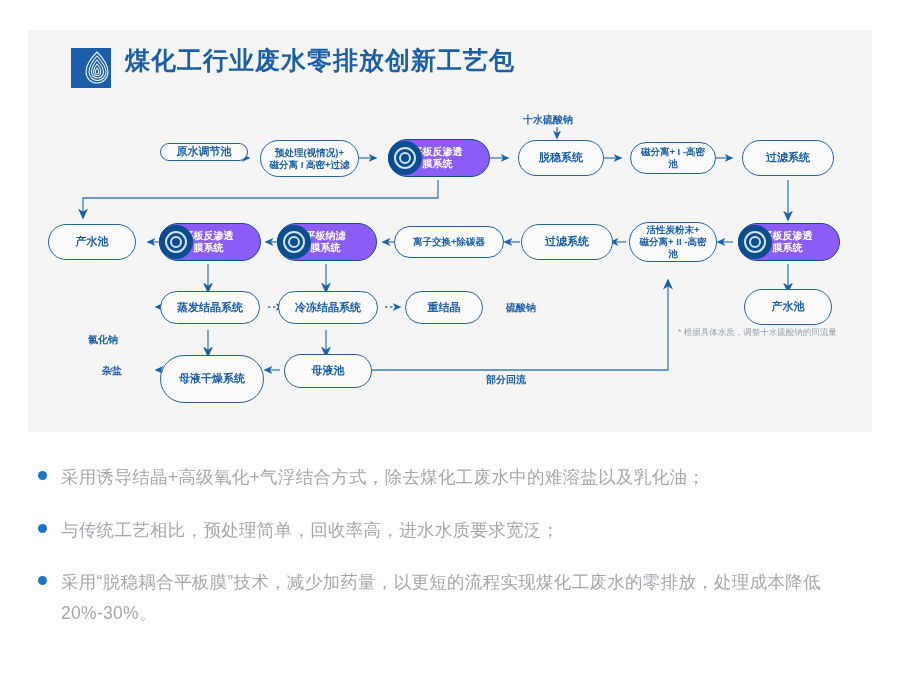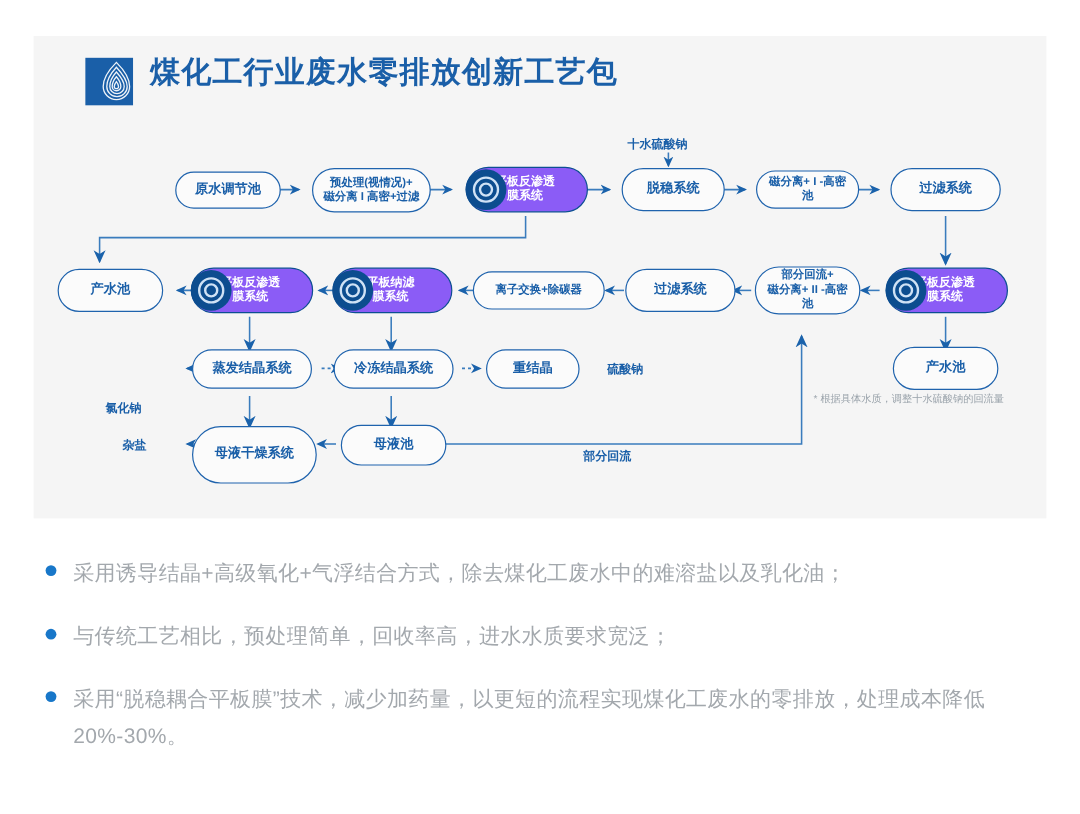--- a/index.html
+++ b/index.html
@@ -144,21 +144,21 @@
         <path d="M180 300 L180 326" marker-end="url(#arl)"></path>
         <path d="M298 300 L298 326" marker-end="url(#arl)"></path>
 
         <line x1="143" y1="340" x2="128" y2="340" marker-end="url(#ar)"></line>
         <line x1="252" y1="340" x2="237" y2="340" marker-end="url(#ar)"></line>
 
         <path d="M343 340 L640 340 L640 250" marker-end="url(#arl)"></path>
       </g>
     </svg>
 
-    <div class="node" style="left:118px;top:113px;width:88px;height:31px;text-align:right;">
+    <div class="node" style="left:132px;top:113px;width:88px;height:18px;text-align:right;">
       <span>原水调节池</span>
     </div>
 
     <div class="node small" style="left:232px;top:110px;width:99px;height:37px;">
       <span style="white-space:pre-line">预处理(视情况)+
 磁分离 I 高密+过滤</span>
     </div>
 
     <div class="node dark" style="left:360px;top:109px;width:102px;height:38px;">
       <span class="disc">
@@ -210,21 +210,21 @@
 
     <div class="node small" style="left:366px;top:196px;width:110px;height:32px;">
       <span>离子交换+除碳器</span>
     </div>
 
     <div class="node" style="left:493px;top:194px;width:92px;height:36px;">
       <span>过滤系统</span>
     </div>
 
     <div class="node small" style="left:601px;top:192px;width:88px;height:40px;">
-      <span style="white-space:pre-line">部分回流+
+      <span style="white-space:pre-line">活性炭粉末+
 磁分离+ II -高密池</span>
     </div>
 
     <div class="node dark" style="left:710px;top:193px;width:102px;height:38px;">
       <span class="disc">
         <span class="r1">
             <span class="r2"></span>
           </span>
       </span>
       <span class="lbl" style="white-space:pre-line">平板反渗透

